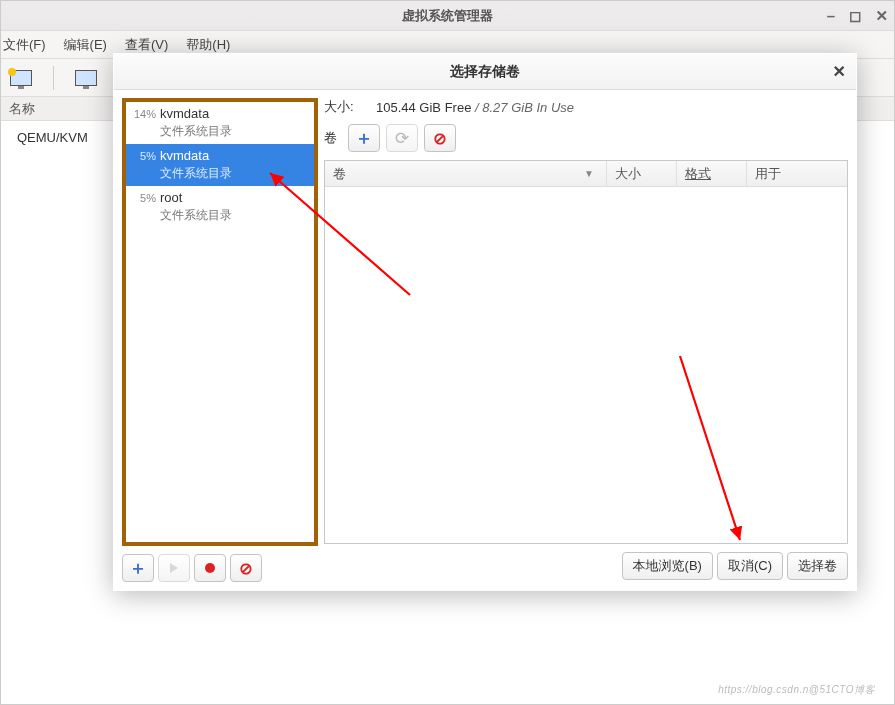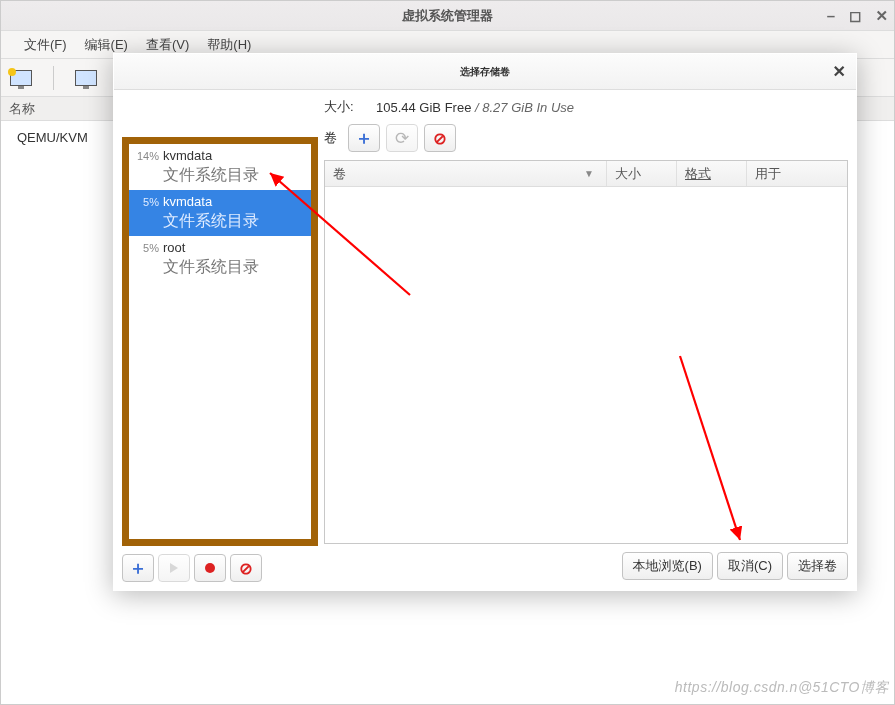--- a/index.html
+++ b/index.html
@@ -3,47 +3,47 @@
 <meta charset="utf-8">
 <style>
 * { margin: 0; padding: 0; box-sizing: border-box; font-family: "Microsoft YaHei", "SimSun", Arial, sans-serif; font-size: 13px; }
 body { background: #fff; width: 895px; height: 705px; position: relative; overflow: hidden; color: #333; }
 
 
 .main-window { width: 895px; height: 705px; background: #f6f5f4; border: 1px solid #ccc; display: flex; flex-direction: column; }
 .main-titlebar { height: 30px; line-height: 30px; text-align: center; background: linear-gradient(#eeeced,#eae8e9); border-bottom: 1px solid #ddd; font-weight: 600; color: #555; position: relative; }
 .win-controls { position: absolute; right: 6px; top: 0; display: flex; gap: 14px; color: #666; }
 .win-controls span { font-size: 15px; cursor: pointer; }
-.menu-bar { height: 28px; line-height: 28px; padding: 0 23px; background: #f6f5f4; border-bottom: 1px solid #ddd; display: flex; gap: 18px; color: #444; }
+.menu-bar { height: 28px; line-height: 28px; padding: 0 2px; background: #f6f5f4; border-bottom: 1px solid #ddd; display: flex; gap: 18px; color: #444; }
 .menu-bar span { cursor: pointer; }
 .toolbar { height: 38px; padding: 4px 6px; display: flex; align-items: center; gap: 18px; border-bottom: 1px solid #ddd; background: #f6f5f4; }
 .toolbar .t-icon { width: 28px; height: 24px; display: flex; align-items: center; justify-content: center; }
 .monitor-icon { width: 22px; height: 16px; border: 1px solid #555; background: #d0e4ff; position: relative; }
 .monitor-icon::after { content: ""; position: absolute; left: 50%; bottom: -4px; width: 6px; height: 3px; background: #888; transform: translateX(-50%); }
 .monitor-icon.gold::before { content:""; position:absolute; left:-3px; top:-3px; width:8px; height:8px; background:#f5c518; border-radius:50%; }
 .sidebar-header { height: 24px; line-height: 24px; background: #f0efee; border-bottom: 1px solid #ddd; padding: 0 8px; color: #555; }
 .tree-area { flex: 1; background: #fff; padding-top: 6px; }
 .tree-row { height: 22px; line-height: 22px; padding: 0 16px; color: #333; cursor: pointer; }
 
 
 .modal { position: absolute; left: 113px; top: 53px; width: 744px; height: 538px; background: #fff; box-shadow: 0 4px 26px rgba(0,0,0,0.28); border: 1px solid #fff; display: flex; flex-direction: column; }
 .modal-titlebar { height: 36px; background: linear-gradient(#fcfcfc,#f2f2f2); border-bottom: 1px solid #ddd; display: flex; align-items: center; position: relative; }
-.modal-titlebar .title { flex: 1; text-align: center; font-weight: 700; color: #333; font-size: 10px; }
+.modal-titlebar .title { flex: 1; text-align: center; font-weight: 700; color: #333; font-size: 14px; }
 .modal-close { position: absolute; right: 10px; top: 8px; font-size: 16px; font-weight: 700; color: #444; cursor: pointer; }
 
 .modal-body { flex: 1; display: flex; padding: 8px; gap: 6px; }
 
 
 .pool-col { width: 196px; display: flex; flex-direction: column; gap: 8px; }
-.pool-list { flex: 1; border: 7px solid #a16207; background: #fff; overflow: hidden; margin-top: 39px; }
+.pool-list { flex: 1; border: 4px solid #a16207; background: #fff; overflow: hidden; }
 .pool-item { display: flex; align-items: flex-start; padding: 4px 6px 4px 4px; min-height: 42px; cursor: pointer; }
 .pool-item .pct { width: 30px; text-align: right; font-size: 11px; color: #888; padding-top: 2px; padding-right: 4px; }
 .pool-item .pool-txt { flex: 1; }
 .pool-item .pool-name { font-size: 13px; }
-.pool-item .pool-sub { font-size: 16px; color: #777; margin-top: 2px; }
+.pool-item .pool-sub { font-size: 12px; color: #777; margin-top: 2px; }
 .pool-item.selected { background: #3584e4; color: #fff; }
 .pool-item.selected .pct { color: #e0ecff; }
 .pool-item.selected .pool-sub { color: #e0ecff; }
 .pool-buttons { display: flex; gap: 4px; }
 
 
 .icon-btn { width: 32px; height: 28px; background: linear-gradient(#fff,#efefef); border: 1px solid #c3c3c3; border-radius: 4px; display: flex; align-items: center; justify-content: center; font-size: 15px; cursor: pointer; }
 .icon-btn.disabled { opacity: 0.6; cursor: default; }
 .icon-btn .plus { color: #3b6fd6; font-weight: 700; font-size: 18px; }
 .icon-btn .play { width:0;height:0;border-left:8px solid #bfbfbf;border-top:5px solid transparent;border-bottom:5px solid transparent;}
@@ -68,21 +68,21 @@
 .vol-head .c4 { width: 100px; border-right: none; }
 .sort-caret { font-size: 10px; color: #888; margin-right: 4px; }
 
 .footer-buttons { display: flex; justify-content: flex-end; gap: 4px; padding: 4px 0 2px; }
 .btn { height: 28px; padding: 0 10px; background: linear-gradient(#fff,#efefef); border: 1px solid #c3c3c3; border-radius: 4px; font-size: 13px; color: #333; display: flex; align-items: center; cursor: pointer; }
 
 
 .overlay { position: absolute; left: 0; top: 0; width: 895px; height: 705px; pointer-events: none; }
 
 
-.watermark { position: absolute; right: 6px; bottom: 8px; color: #bbb; font-size: 14px; font-style: italic; letter-spacing: 0.5px; }
+.watermark { position: absolute; right: 20px; bottom: 8px; color: #bbb; font-size: 10px; font-style: italic; letter-spacing: 0.5px; }
 </style>
 </head>
 <body>
 
 <div class="main-window">
   <div class="main-titlebar">
     <span>虚拟系统管理器</span>
     <div class="win-controls">
       <span>–</span>
       <span>◻</span>

